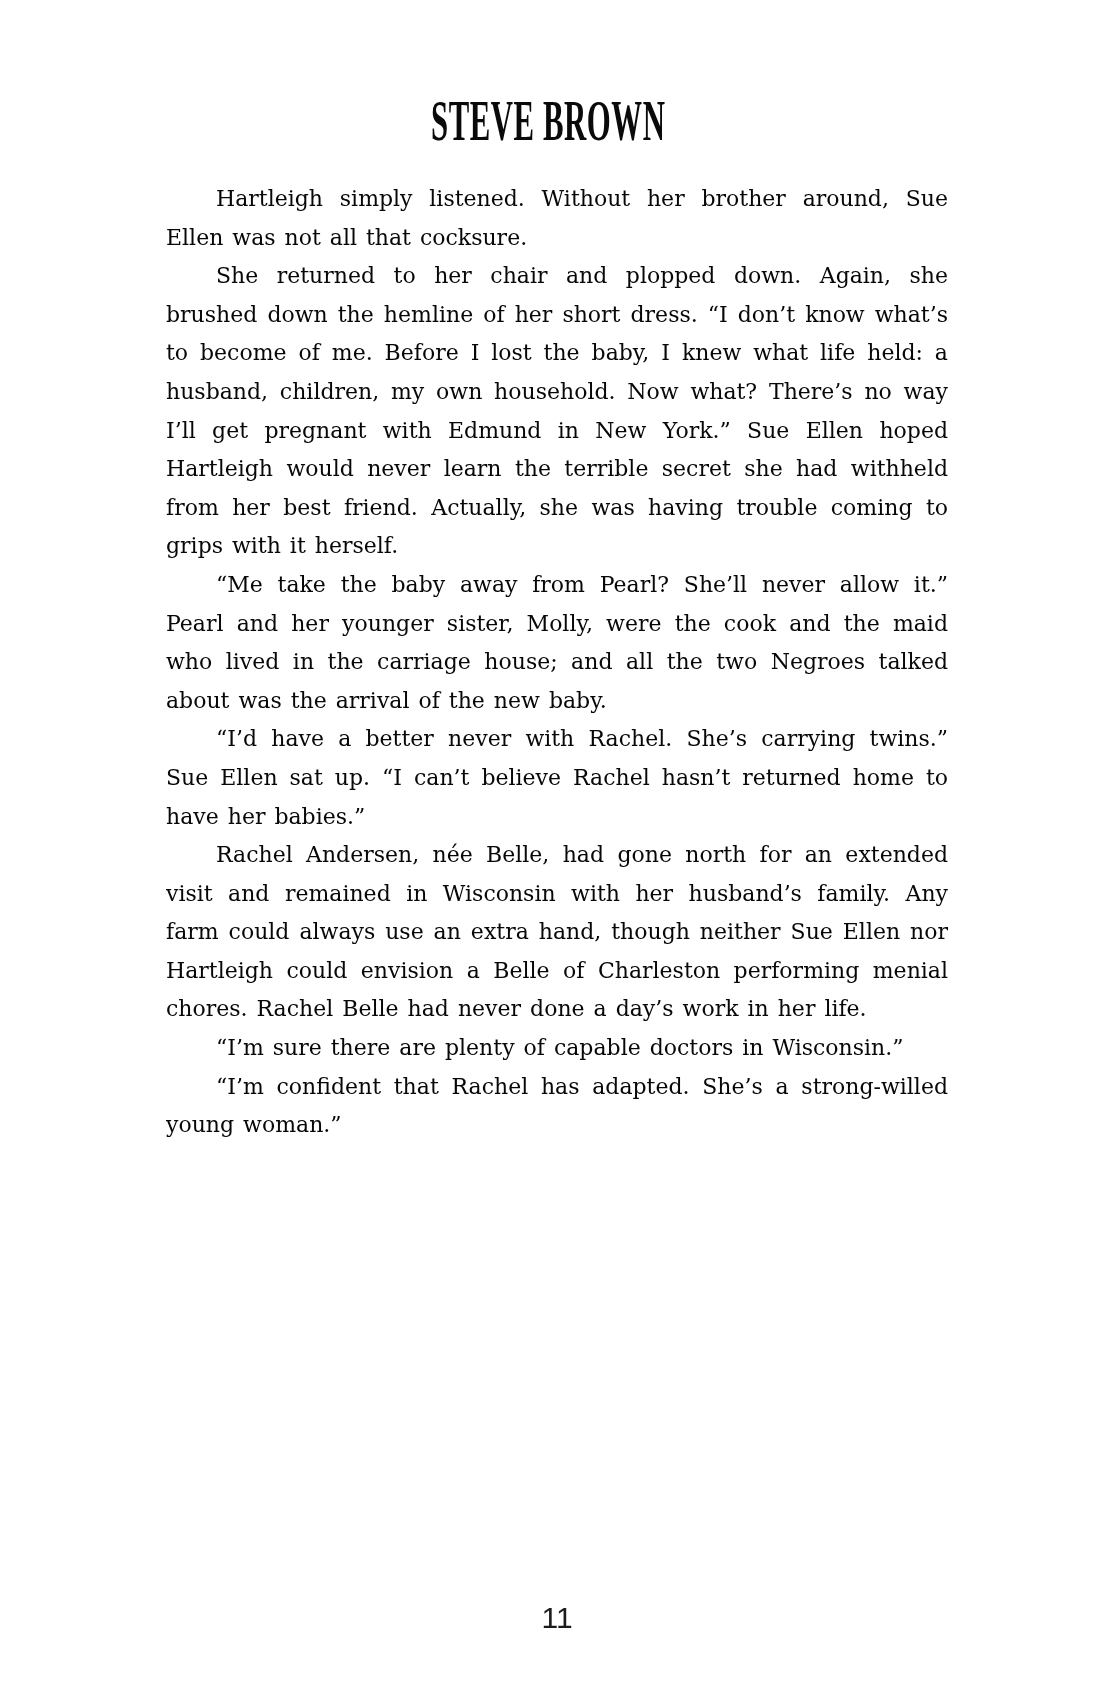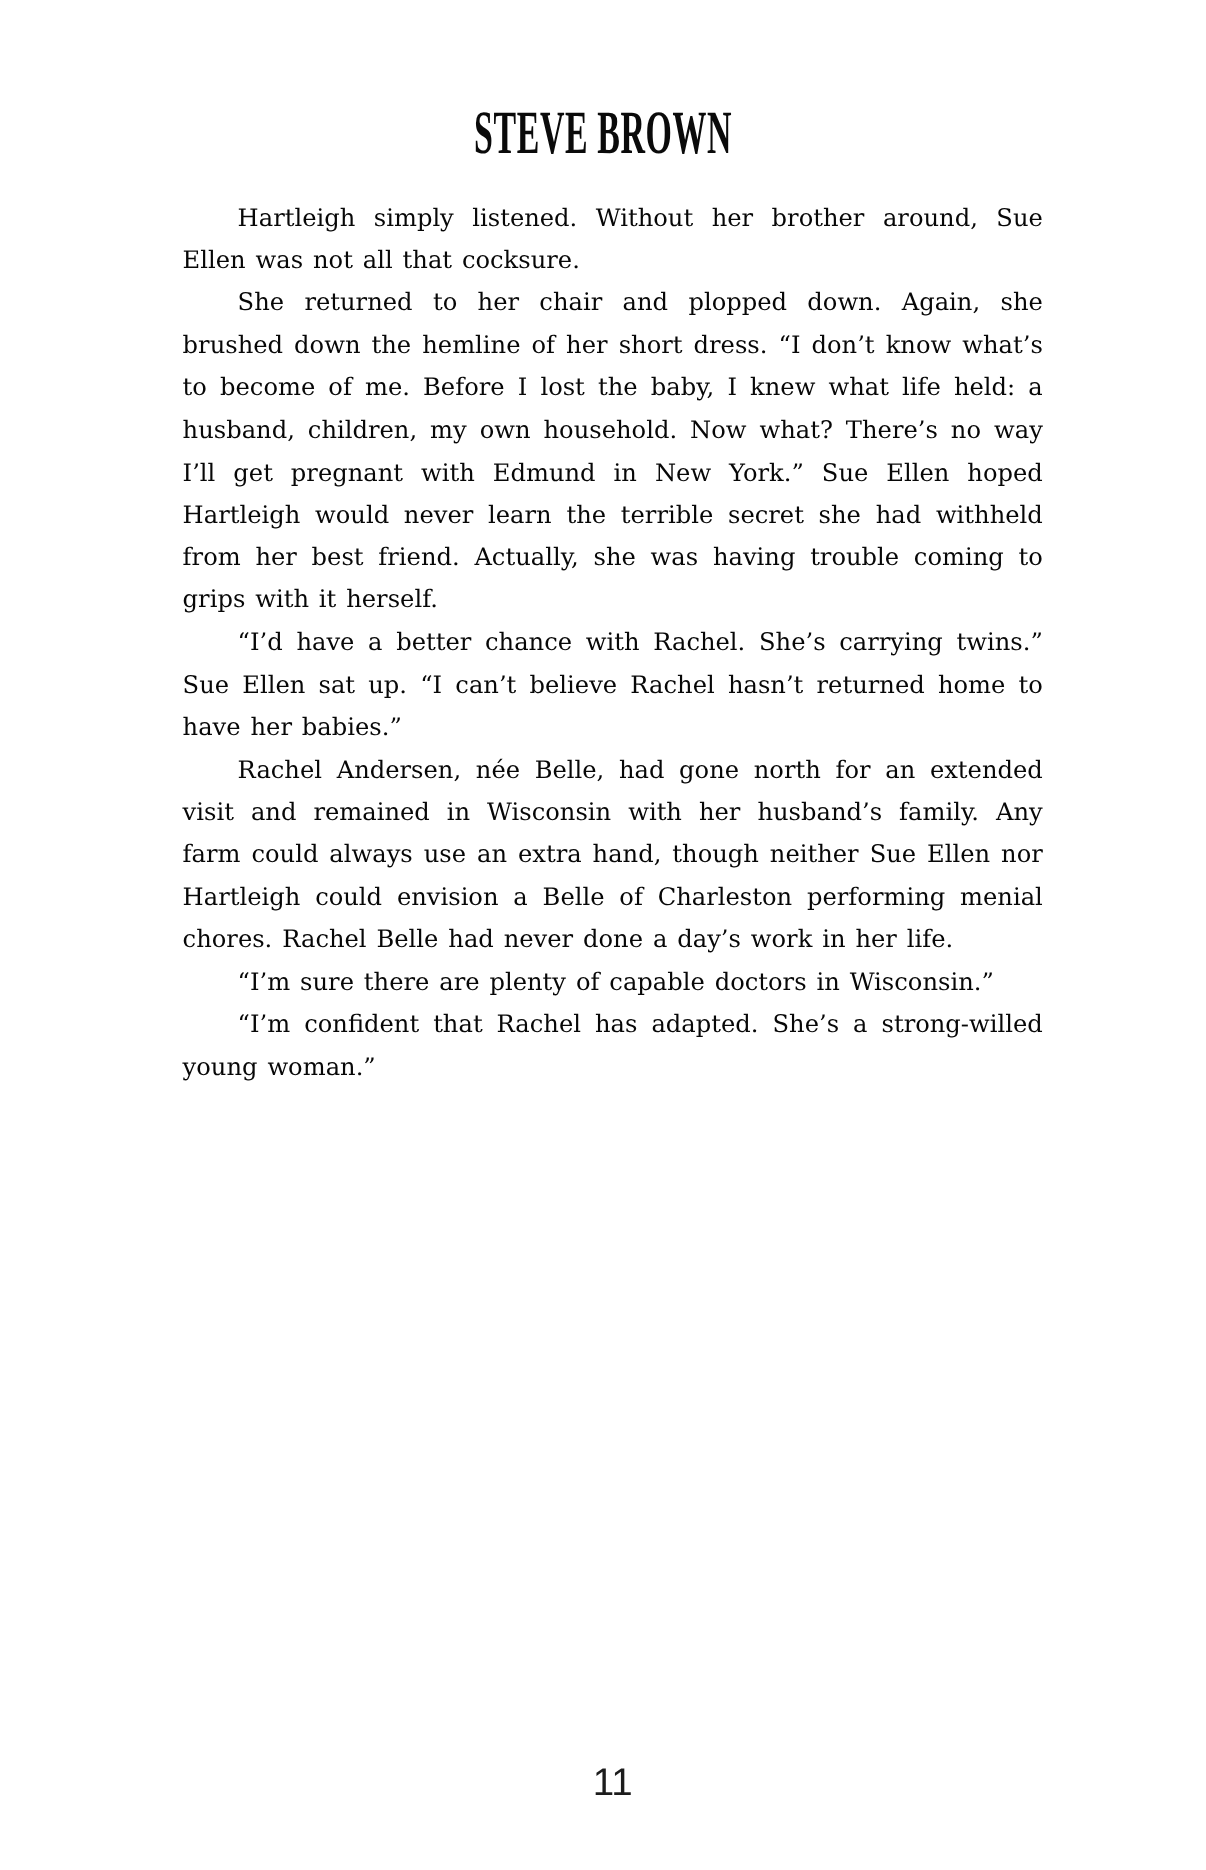--- a/index.html
+++ b/index.html
@@ -49,37 +49,38 @@
     margin: 0;
     text-indent: 50px;
   }
   .page-footer {
     position: absolute;
     top: 1601px;
     left: 166px;
     width: 782px;
     text-align: center;
     font-family: "Liberation Sans", sans-serif;
-    font-size: 35px;
+    font-size: 30px;
     color: #1c1c1c;
   }
 </style>
 </head>
 <body>
 
 <div class="page">
 
   <div class="running-header">
     <span>STEVE BROWN</span>
   </div>
 
   <div class="text-block">
     <p>Hartleigh simply listened. Without her brother around, Sue Ellen was not all that cocksure.</p>
     <p>She returned to her chair and plopped down. Again, she brushed down the hemline of her short dress. “I don’t know what’s to become of me. Before I lost the baby, I knew what life held: a husband, children, my own household. Now what? There’s no way I’ll get pregnant with Edmund in New York.” Sue Ellen hoped Hartleigh would never learn the terrible secret she had withheld from her best friend. Actually, she was having trouble coming to grips with it herself.</p>
-    <p>“I’d have a better chance with Rachel. She’s carrying twins.” Sue Ellen sat up. “I can’t believe Rachel hasn’t returned home to have her babies.”</p>
+    <p>“Me take the baby away from Pearl? She’ll never allow it.” Pearl and her younger sister, Molly, were the cook and the maid who lived in the carriage house; and all the two Negroes talked about was the arrival of the new baby.</p>
+    <p>“I’d have a better never with Rachel. She’s carrying twins.” Sue Ellen sat up. “I can’t believe Rachel hasn’t returned home to have her babies.”</p>
     <p>Rachel Andersen, née Belle, had gone north for an extended visit and remained in Wisconsin with her husband’s family. Any farm could always use an extra hand, though neither Sue Ellen nor Hartleigh could envision a Belle of Charleston performing menial chores. Rachel Belle had never done a day’s work in her life.</p>
     <p>“I’m sure there are plenty of capable doctors in Wisconsin.”</p>
     <p>“I’m confident that Rachel has adapted. She’s a strong-willed young woman.”</p>
   </div>
 
   <div class="page-footer">
     <span>11</span>
   </div>
 
 </div>

